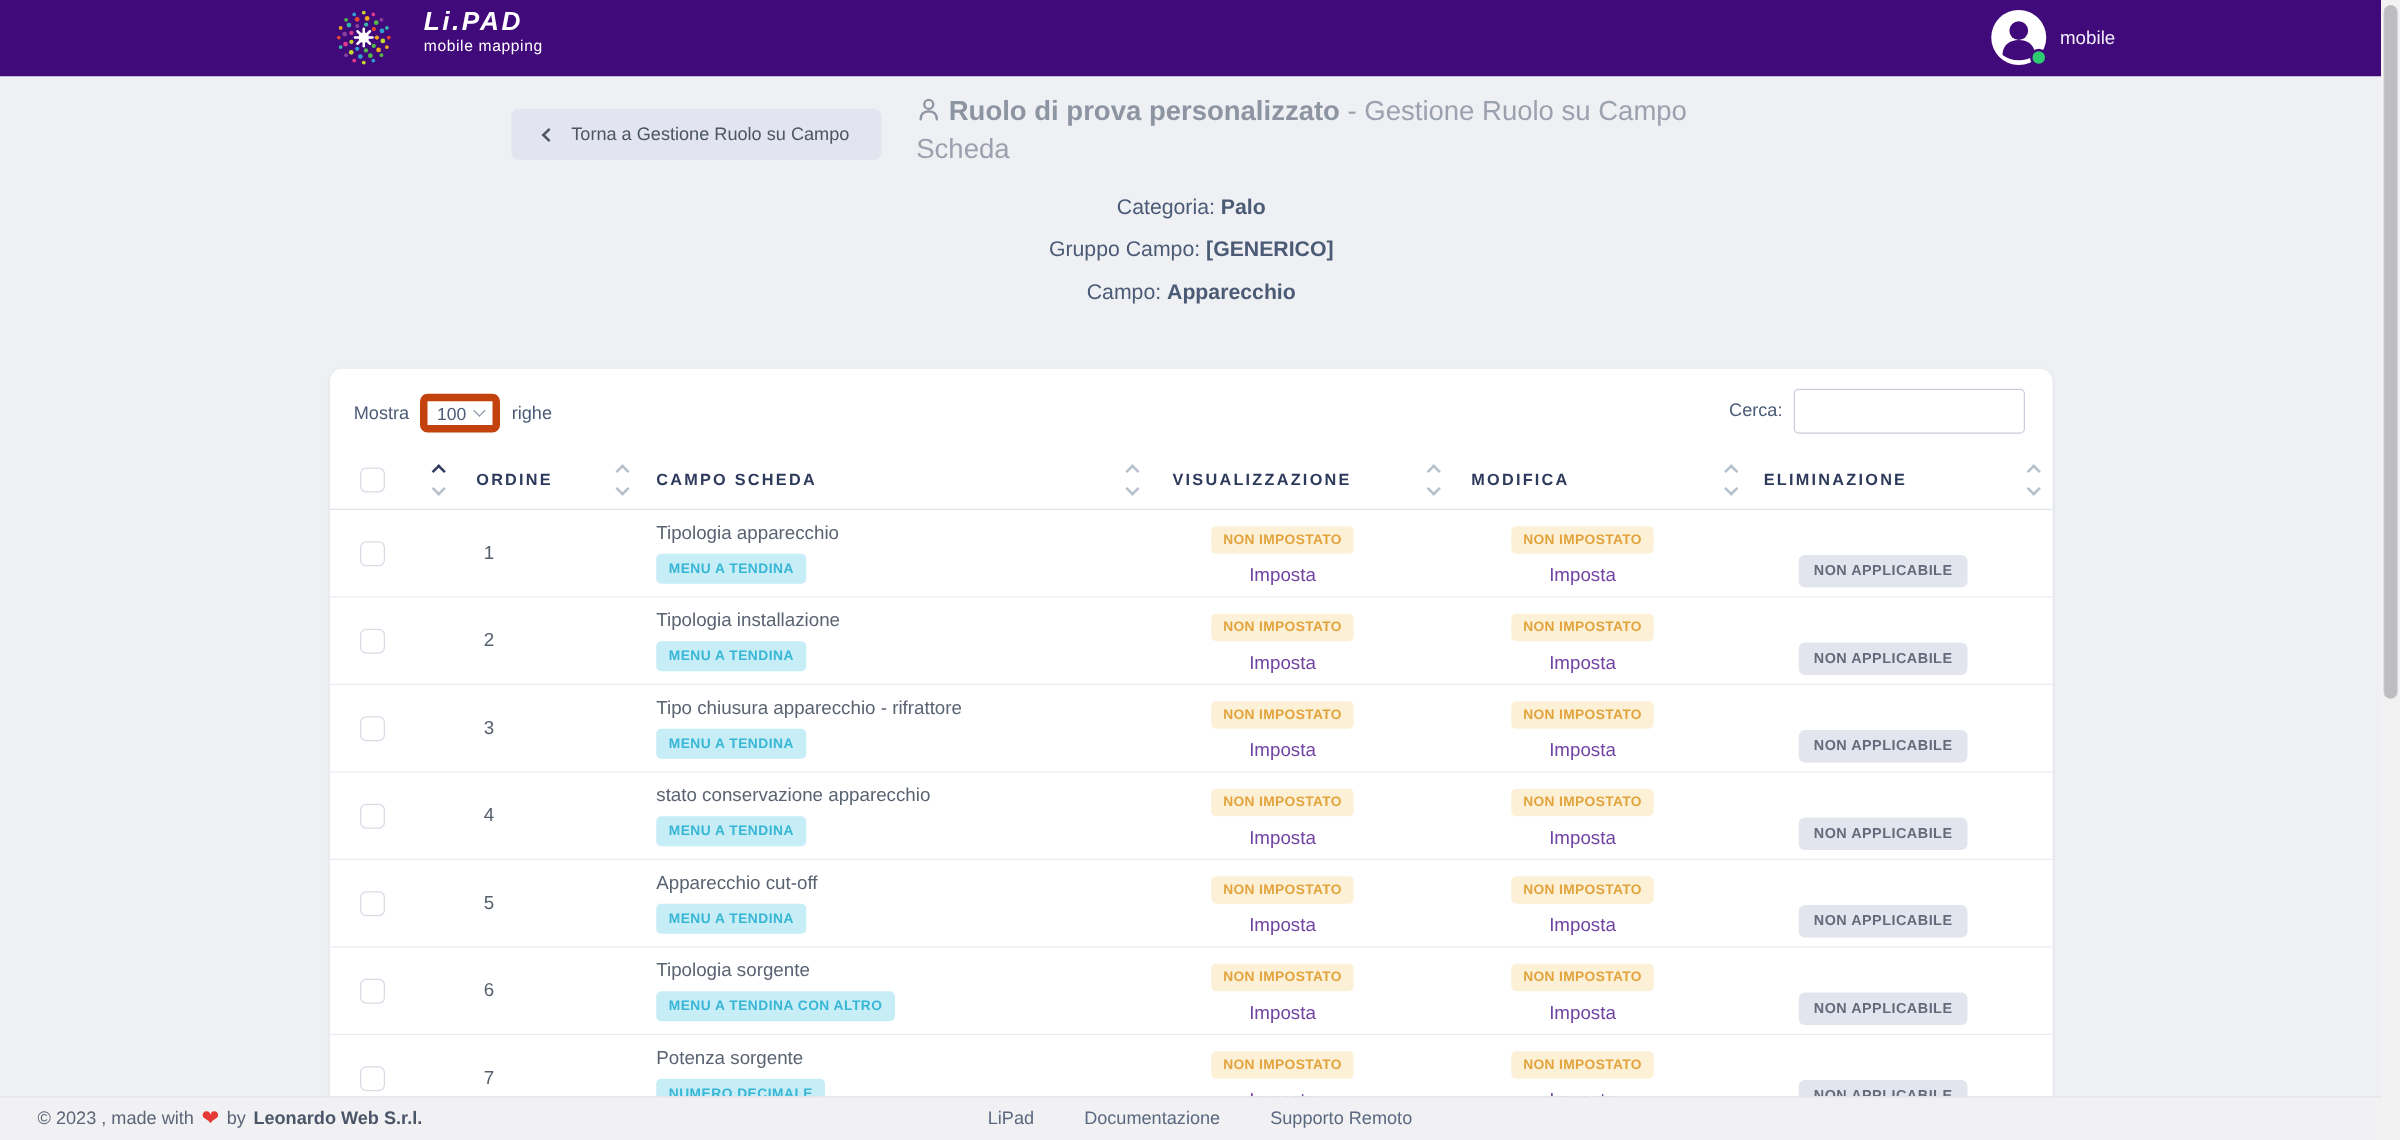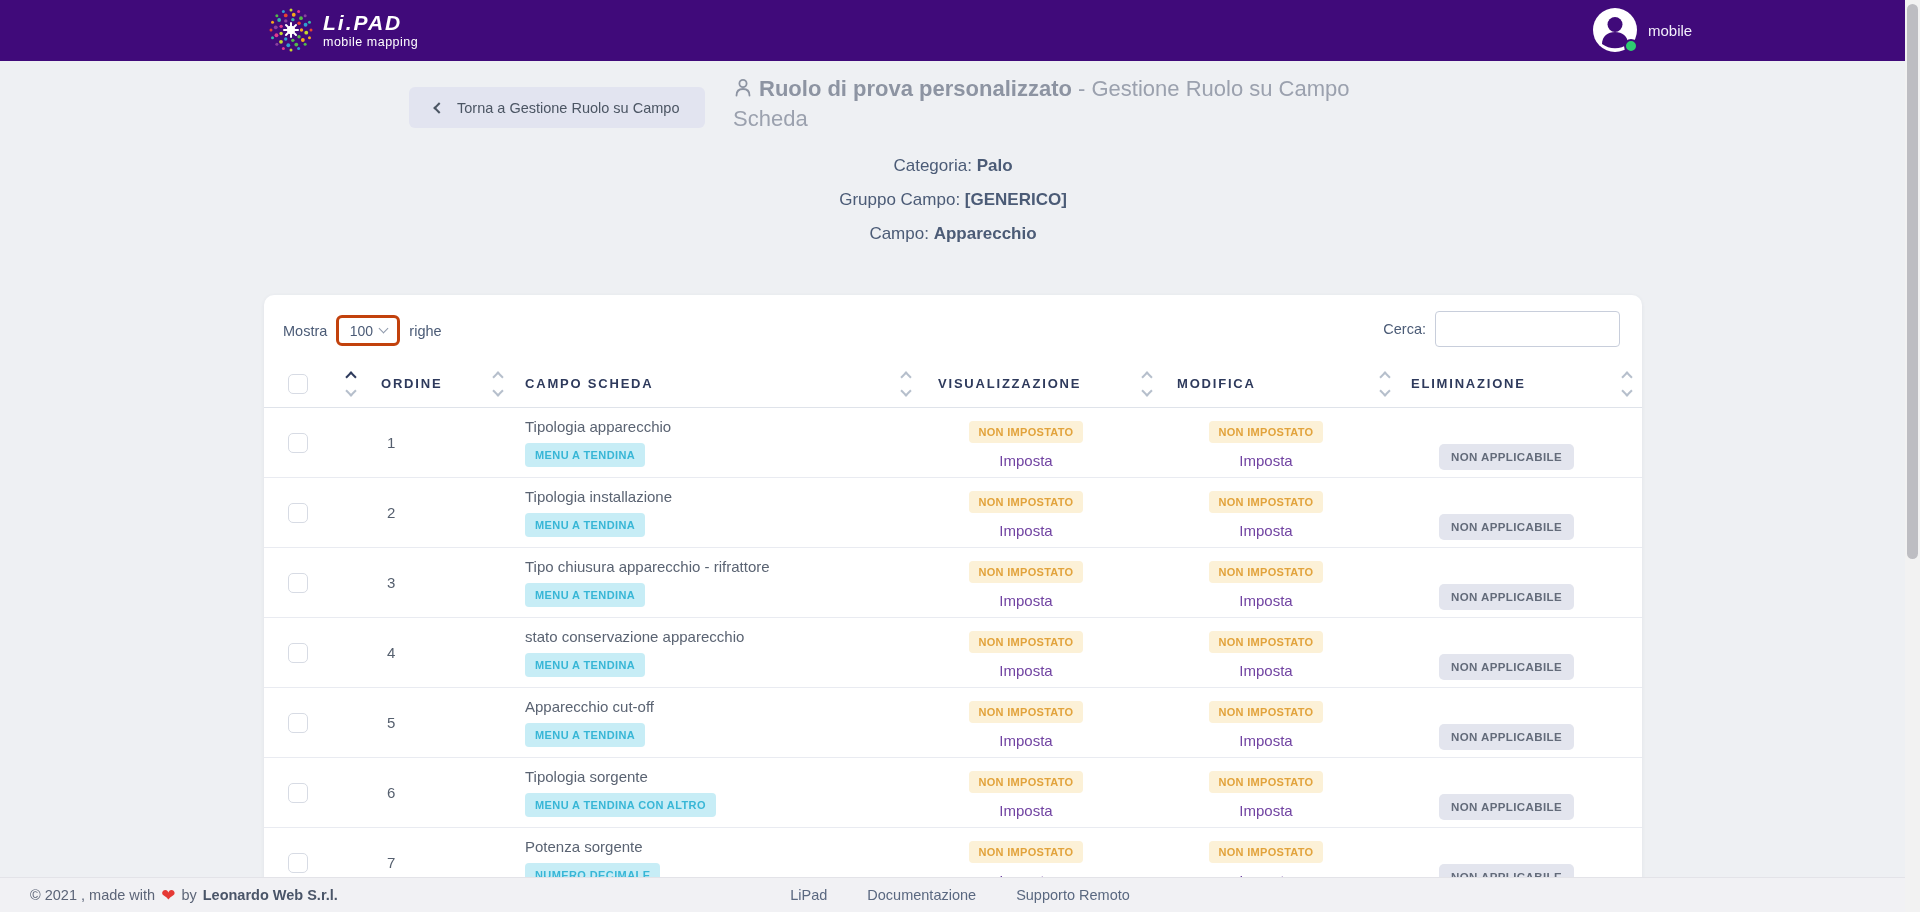--- a/index.html
+++ b/index.html
@@ -8,21 +8,21 @@
     --badge-yellow-bg:#fcf1d7; --badge-yellow-text:#e2a33c;
     --badge-gray-bg:#e3e5ee; --badge-gray-text:#636b7a;
     --header-text:#2e3a5c; --meta-text:#4b5b76; --online-green:#2ecc71;
   }
   *{margin:0;padding:0;box-sizing:border-box;}
   html,body{width:1920px;height:912px;overflow:hidden;}
   body{font-family:"Liberation Sans","DejaVu Sans",sans-serif;background:var(--page-bg);position:relative;}
 
   
   .navbar{position:absolute;top:0;left:0;width:1905px;height:61px;background:var(--navbar-bg);z-index:40;}
-  .logo-group{position:absolute;left:267px;top:7px;display:flex;align-items:center;gap:8px;cursor:pointer;}
+  .logo-group{position:absolute;left:267px;top:7px;display:flex;gap:24px;cursor:pointer;}
   .logo-text{display:flex;flex-direction:column;line-height:1;}
   .logo-title{color:#fff;font-size:21px;font-weight:700;font-style:italic;letter-spacing:2px;}
   .logo-sub{color:#fff;font-size:12.5px;margin-top:3px;letter-spacing:.5px;}
   .user-group{position:absolute;left:1593px;top:8px;display:flex;align-items:center;gap:11px;}
   .avatar{position:relative;width:44px;height:44px;cursor:pointer;}
   .avatar .circ{width:44px;height:44px;border-radius:50%;background:#fff;display:block;}
   .avatar .dot{position:absolute;right:-1px;bottom:-1px;width:14px;height:14px;border-radius:50%;
     background:var(--online-green);border:2px solid var(--navbar-bg);}
   .username{color:#f2eefb;font-size:15px;}
 
@@ -37,21 +37,21 @@
 
   .meta{position:absolute;left:264px;top:156px;width:1378px;text-align:center;color:var(--meta-text);font-size:17px;}
   .meta div{margin-bottom:14px;}
   .meta b{font-weight:700;}
 
   
   .card{position:absolute;left:264px;top:295px;width:1378px;height:617px;background:var(--card-bg);
     border-radius:10px;box-shadow:0 1px 4px rgba(40,50,80,.07);z-index:10;padding-left:44px;}
   .ctrl-left{position:absolute;left:19px;top:20px;display:flex;align-items:center;gap:9px;color:var(--meta-text);font-size:14.5px;}
   .select-box{display:flex;align-items:center;justify-content:center;gap:7px;width:64px;height:31px;
-    border:3px solid #c2410c;border-radius:6px;color:var(--meta-text);font-size:14px;cursor:pointer;background:#fff;}
+    border:6px solid #c2410c;border-radius:6px;color:var(--meta-text);font-size:14px;cursor:pointer;background:#fff;}
   .chev-down-sm{width:7px;height:7px;border-right:1.5px solid #8e99ab;border-bottom:1.5px solid #8e99ab;transform:rotate(45deg);margin-top:-4px;}
   .ctrl-right{position:absolute;right:22px;top:16px;display:flex;align-items:center;gap:9px;color:var(--meta-text);font-size:14.5px;}
   .search-input{width:185px;height:36px;border:1px solid #c8cedb;border-radius:4px;background:#fff;font-size:15px;
     padding:0 8px;color:#3a4356;outline:none;font-family:inherit;}
 
   .grid{display:grid;grid-template-columns:63px 48px 105px 36px 375px 30px 210px 32px 206px 32px 211px 30px;}
   .thead{position:absolute;left:0;top:65px;width:1378px;height:48px;border-bottom:1px solid #dfe3ea;align-items:center;}
   .th{color:var(--header-text);font-size:13px;font-weight:700;letter-spacing:1.8px;white-space:nowrap;}
   .th.p6{padding-left:6px;}.th.p9{padding-left:9px;}.th.p17{padding-left:17px;}.th.p14{padding-left:14px;}.th.p10{padding-left:10px;}
   .sorter{display:flex;flex-direction:column;align-items:center;gap:6px;margin:0 auto;cursor:pointer;}
@@ -424,21 +424,21 @@
           <span class="badge gray">NON APPLICABILE</span>
         </div>
         <div></div>
     </div>
 
   </div>
 </section>
 
 <footer class="footer">
   <div class="f-left">
-    <span>© 2021 , made with</span>
+    <span>© 2023 , made with</span>
     <span class="heart">❤</span>
     <span>by</span>
     <b>Leonardo Web S.r.l.</b>
   </div>
   <nav class="f-links">
     <a>LiPad</a>
     <a>Documentazione</a>
     <a>Supporto Remoto</a>
   </nav>
 </footer>

